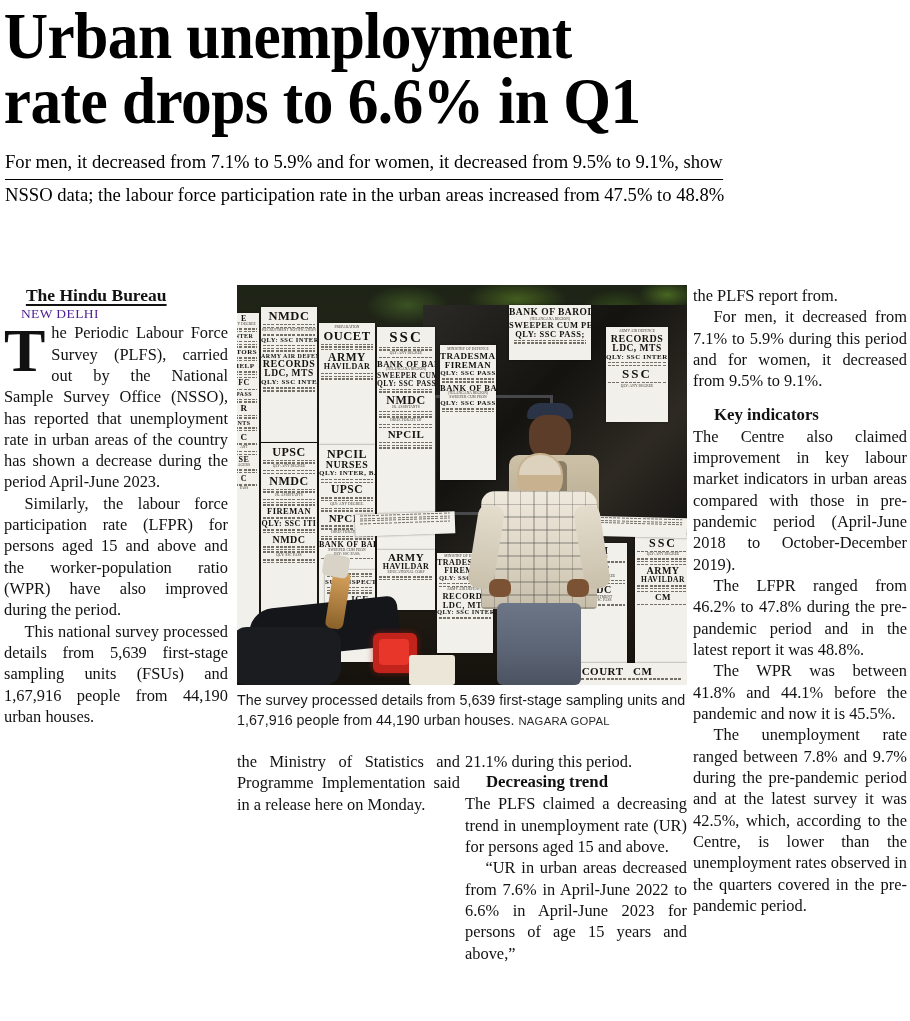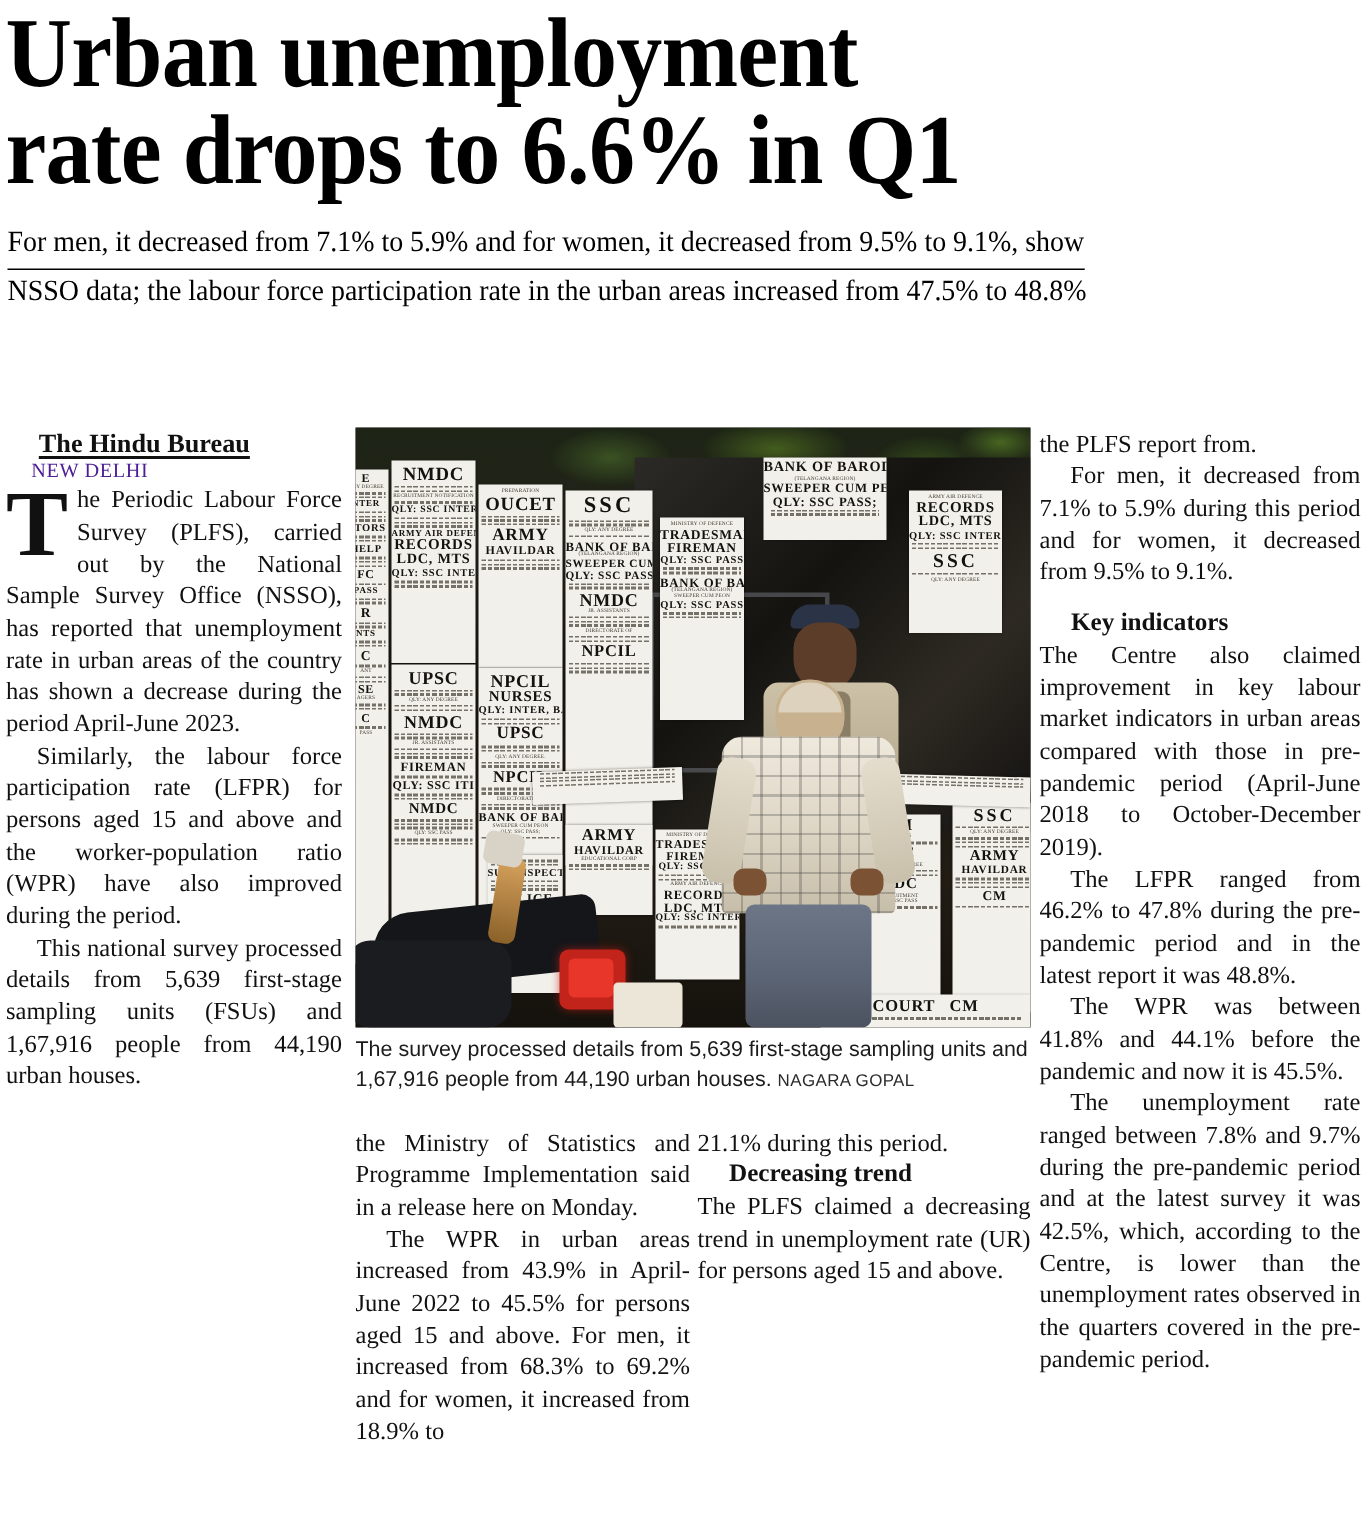--- a/index.html
+++ b/index.html
@@ -533,27 +533,27 @@
   <div class="col" id="col1">
     <p class="byline-name">The Hindu Bureau</p>
     <p class="byline-city">NEW DELHI</p>
     <p class="noindent dropcap">The Periodic Labour Force Survey (PLFS), carried out by the National Sample Survey Office (NSSO), has reported that unemployment rate in urban areas of the country has shown a decrease during the period April-June 2023.</p>
     <p>Similarly, the labour force participation rate (LFPR) for persons aged 15 and above and the worker-population ratio (WPR) have also improved during the period.</p>
     <p>This national survey processed details from 5,639 first-stage sampling units (FSUs) and 1,67,916 people from 44,190 urban houses.</p>
   </div>
 
   <div class="col" id="col2">
     <p class="noindent">the Ministry of Statistics and Programme Implementation said in a release here on Monday.</p>
-    <p>The WPR in urban areas increased from 43.9% in April-June 2022 to 45.5% for persons aged 15 and above. For men, it increased from 68.3% to 69.2% and for women, it increased from 18.9% to</p>
   </div>
 
   <div class="col" id="col3">
     <p class="noindent">21.1% during this period.</p>
     <p class="subhead-inline">Decreasing trend</p>
     <p class="noindent">The PLFS claimed a decreasing trend in unemployment rate (UR) for persons aged 15 and above.</p>
+    <p>“UR in urban areas decreased from 7.6% in April-June 2022 to 6.6% in April-June 2023 for persons of age 15 years and above,”</p>
   </div>
 
   <div class="col" id="col4">
     <p class="noindent">the PLFS report from.</p>
     <p>For men, it decreased from 7.1% to 5.9% during this period and for women, it decreased from 9.5% to 9.1%.</p>
     <p class="subhead-inline tight">Key indicators</p>
     <p class="noindent">The Centre also claimed improvement in key labour market indicators in urban areas compared with those in pre-pandemic period (April-June 2018 to October-December 2019).</p>
     <p>The LFPR ranged from 46.2% to 47.8% during the pre-pandemic period and in the latest report it was 48.8%.</p>
     <p>The WPR was between 41.8% and 44.1% before the pandemic and now it is 45.5%.</p>
     <p>The unemployment rate ranged between 7.8% and 9.7% during the pre-pandemic period and at the latest survey it was 42.5%, which, according to the Centre, is lower than the unemployment rates observed in the quarters covered in the pre-pandemic period.</p>

